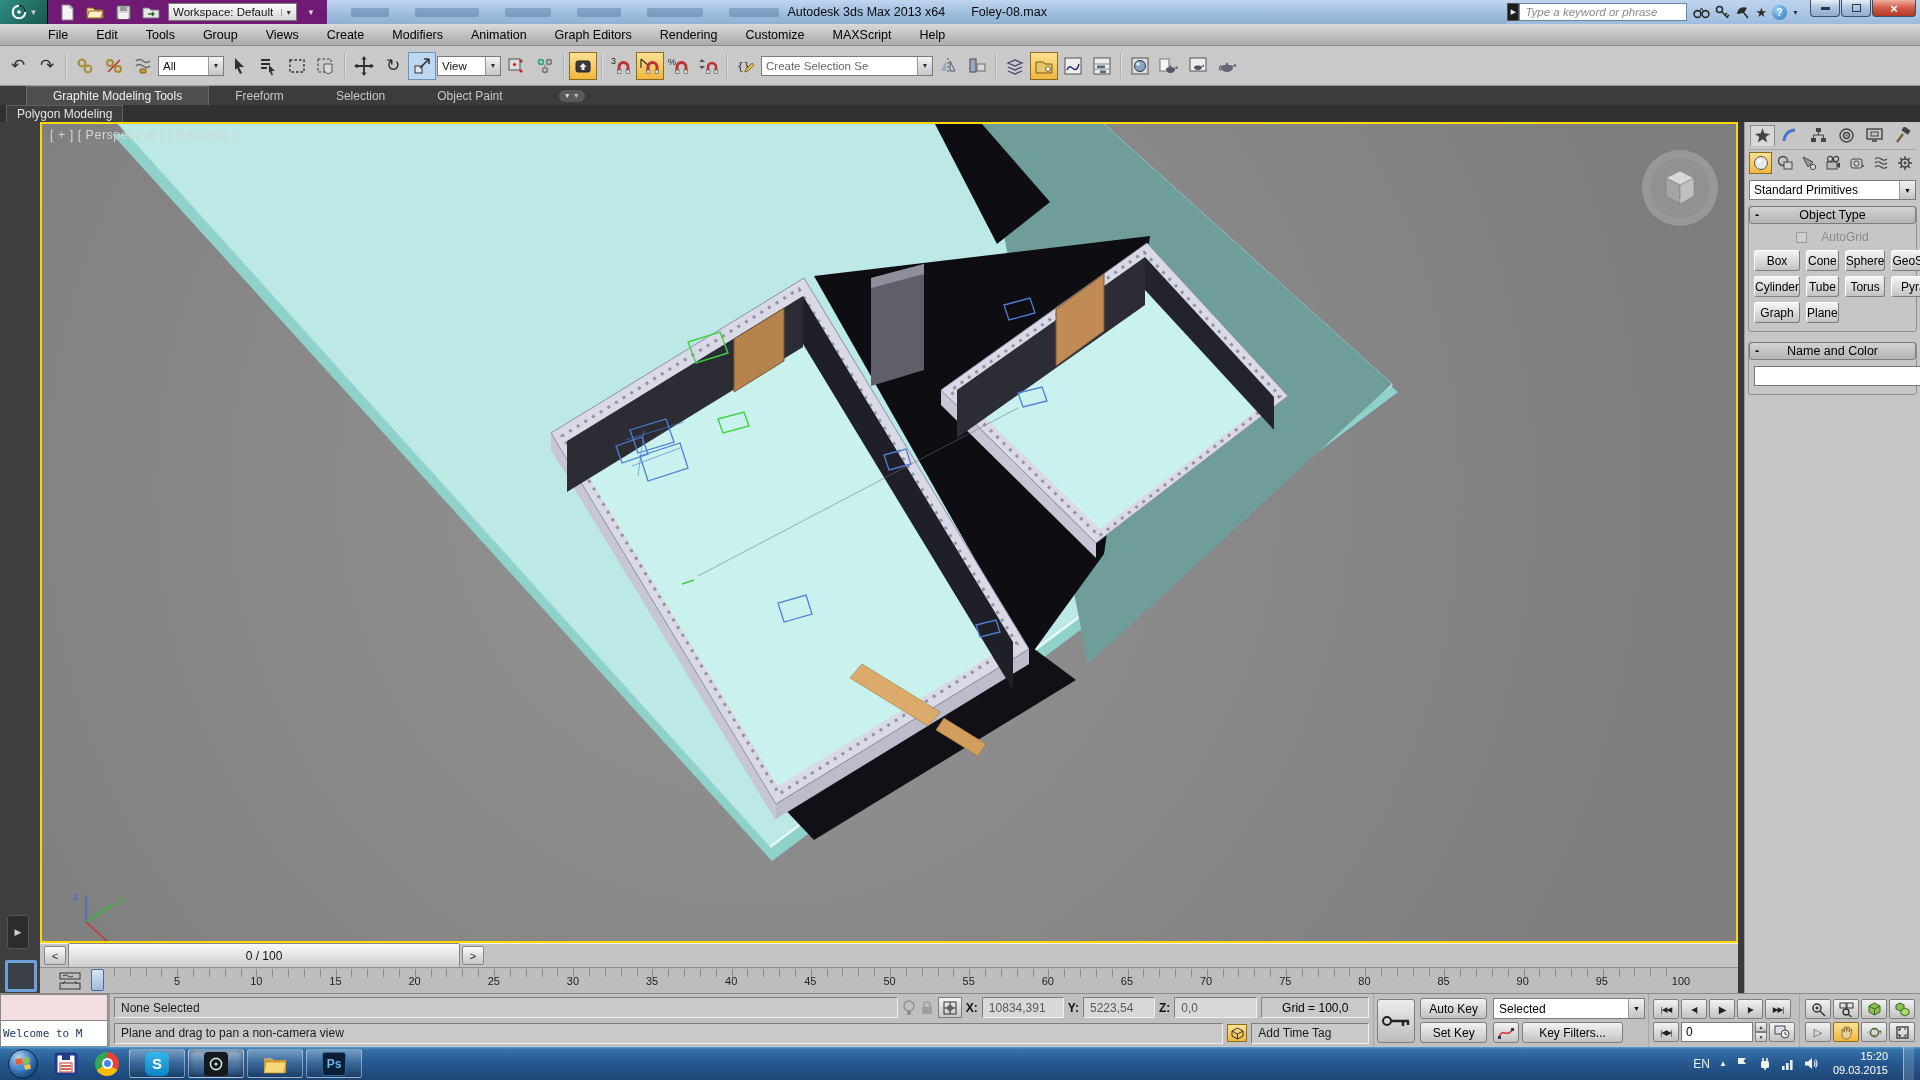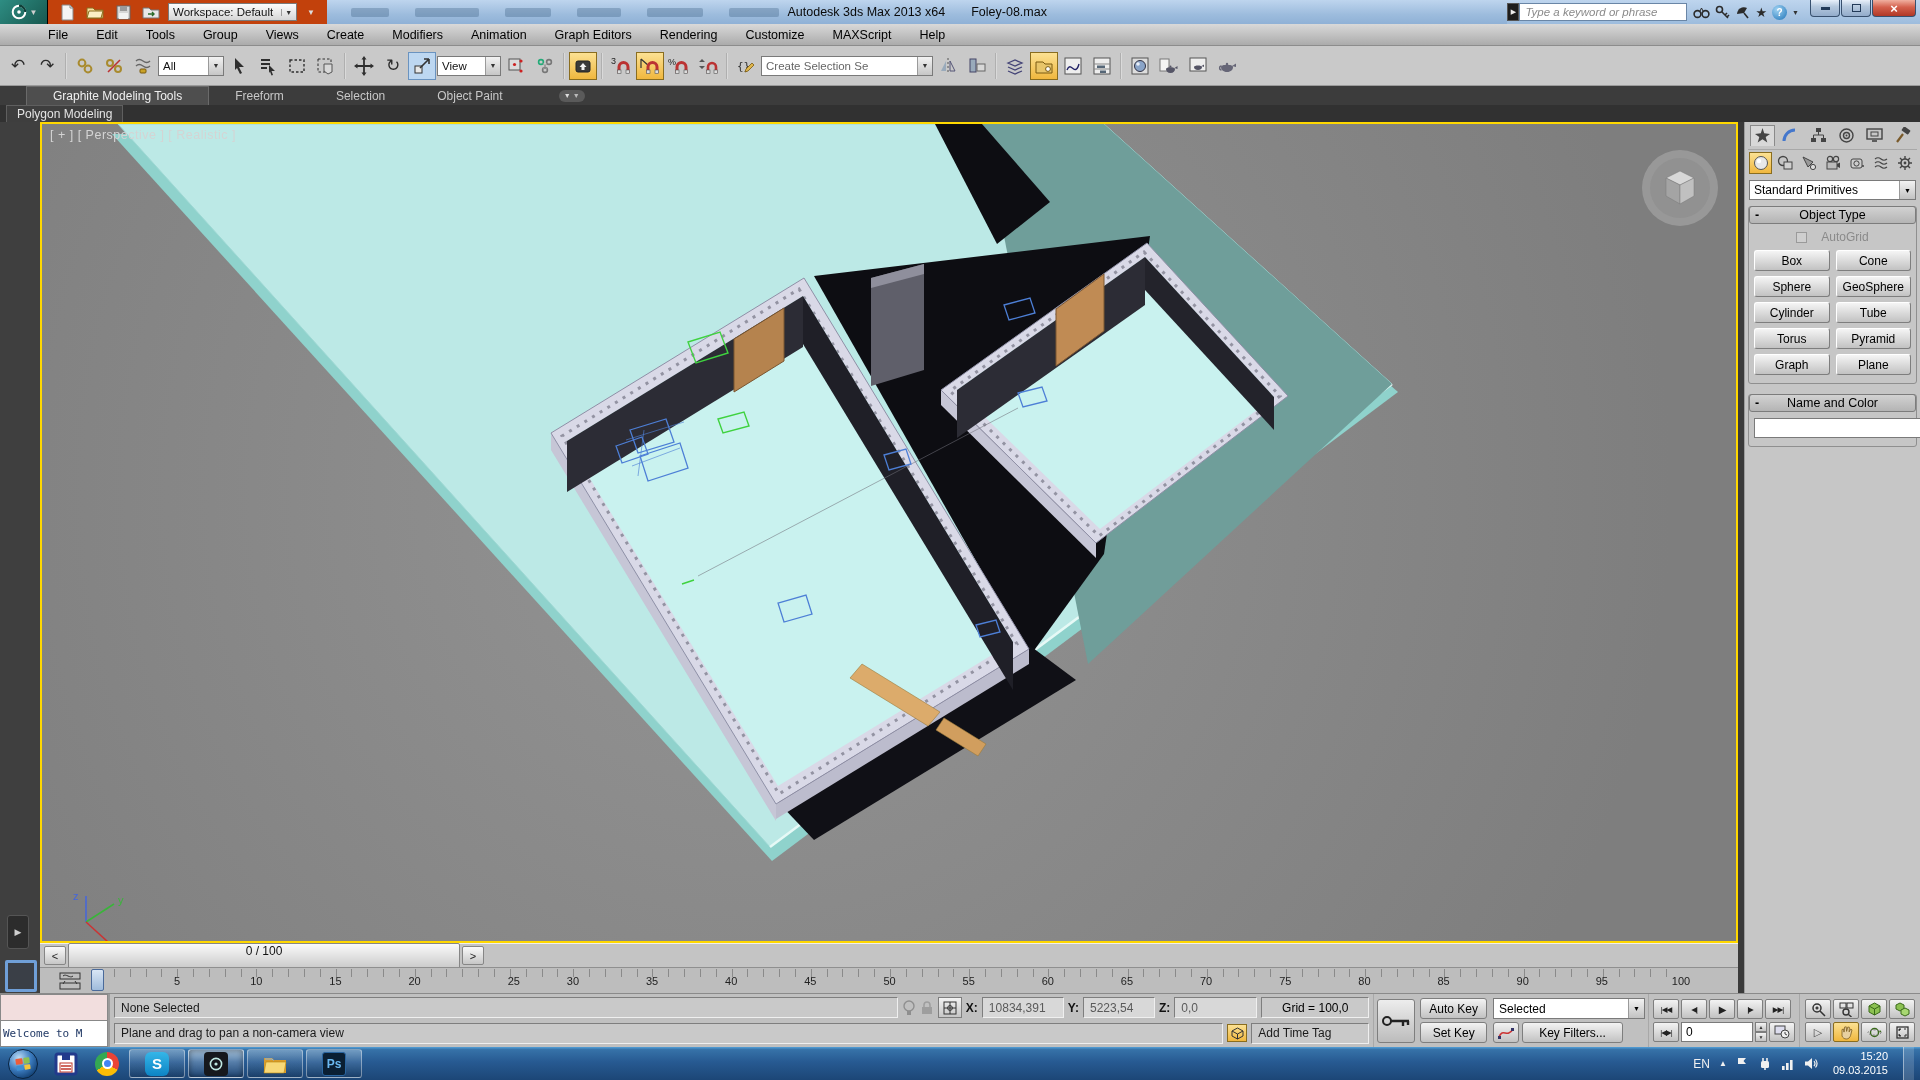--- a/index.html
+++ b/index.html
@@ -3,21 +3,21 @@
 <meta charset="utf-8">
 <style>
 *{box-sizing:border-box;margin:0;padding:0}
 body{font-family:"Liberation Sans",sans-serif;background:#000}
 .screen{position:relative;width:1920px;height:1080px;overflow:hidden;background:#1a1a1a;font-size:12px}
 
 .titlebar{height:24px;display:flex;align-items:stretch;background:#161616}
 .logo{width:48px;background:linear-gradient(135deg,#2e8d83,#17584f);display:flex;align-items:center;justify-content:center;border-right:1px solid #000}
 .logo svg{display:block}
 .logo .dd{color:#cfcfcf;font-size:8px;margin-left:2px}
-.qat{display:flex;align-items:center;gap:6px;padding:0 8px;background:#c2410c}
+.qat{display:flex;align-items:center;gap:6px;padding:0 8px;background:#701a75}
 .qat .qbtn{width:22px;height:18px;display:flex;align-items:center;justify-content:center}
 .wsdd{height:18px;background:linear-gradient(#fdfdfd,#d6d6d6);border:1px solid #7a7a7a;display:flex;align-items:center;font-size:11.5px;color:#111;padding:0 4px;gap:8px}
 .wsdd .arr{font-size:7px;color:#333;border-left:1px solid #9a9a9a;padding-left:3px}
 .qflyout{color:#ddd;font-size:8px;padding:0 4px}
 .titleband{flex:1;background:linear-gradient(#bed5ee,#9dbcdd 60%,#8fb1d6);display:flex;align-items:center;position:relative;color:#0c0c0c}
 .ghost{height:9px;background:#274a6e;opacity:.28;border-radius:2px;margin-right:26px}
 .tb-title{position:absolute;left:50%;transform:translateX(-50%);font-size:12.5px;color:#0a0a0a;white-space:nowrap}
 .tb-title b{font-weight:normal;margin-left:26px}
 .searchwrap{display:flex;align-items:center;background:linear-gradient(#bed5ee,#9dbcdd);padding-right:6px}
 .sflyout{width:12px;height:18px;background:#1d1d1d;color:#eee;font-size:7px;display:flex;align-items:center;justify-content:center;border:1px solid #555}
@@ -57,21 +57,21 @@
 .leftstrip{width:40px;background:#3f3f3f;position:relative;flex:none}
 .flyout-btn{position:absolute;left:7px;top:793px;width:22px;height:34px;background:#2c2c2c;border:1px solid #555;border-radius:3px;color:#cfcfcf;font-size:9px;display:flex;align-items:center;justify-content:center}
 .bluesq{position:absolute;left:5px;top:838px;width:32px;height:32px;background:#3a3f47;border:3px solid #6f9fd8;border-radius:2px}
 .centercol{flex:1;display:flex;flex-direction:column;min-width:0}
 .viewport{position:relative;height:821px;border:2px solid #ffd800;background:radial-gradient(circle at 42% 45%,#949494,#7e7e7e 85%);overflow:hidden}
 .vp-label{position:absolute;left:8px;top:4px;color:#d4d4d4;font-size:12.5px;letter-spacing:.5px;z-index:5}
 .viewport svg.scene{position:absolute;left:0;top:0}
 
 .sliderrow{height:24px;background:#c4c4c4;display:flex;align-items:center;gap:2px;padding-left:4px;border-top:1px solid #efefef}
 .srbtn{width:22px;height:19px;display:flex;align-items:center;justify-content:center;font-size:11px;color:#222;background:linear-gradient(#fafafa,#c6c6c6);border:1px solid #868686;border-radius:2px}
-.frame-ind{width:392px;height:26px;background:linear-gradient(#fafafa,#cacaca);border:1px solid #868686;border-radius:2px;display:flex;justify-content:center;font-size:12px;color:#111}
+.frame-ind{width:392px;height:26px;background:linear-gradient(#fafafa,#cacaca);border:1px solid #868686;border-radius:2px;display:flex;align-items:center;justify-content:center;font-size:12px;color:#111}
 .rulerrow{height:26px;background:#bdbdbd;position:relative;border-top:1px solid #8f8f8f}
 .trackbar-ic{position:absolute;left:16px;top:3px}
 .ruler-ticks{position:absolute;left:58px;top:1px;width:1584px;height:8px;background:repeating-linear-gradient(90deg,#8a8a8a 0 1px,transparent 1px 15.84px)}
 .tick-label{position:absolute;top:7px;transform:translateX(-50%);font-size:11px;color:#222}
 .ruler-handle{position:absolute;left:51px;top:1px;width:13px;height:22px;background:linear-gradient(#d9e6f5,#9fbbdb);border:1px solid #4a6a9a;border-radius:2px}
 
 .gapstrip{width:6px;background:#3a3a3a;flex:none}
 .cpanel{width:176px;background:#c6c6c6;flex:none;padding:2px 3px;border-left:1px solid #9c9c9c;font-size:12px;overflow:hidden}
 .ptabs{display:flex;justify-content:space-between;padding:1px 2px 3px}
 .ptab{width:25px;height:21px;display:flex;align-items:center;justify-content:center;border:1px solid transparent}
@@ -79,21 +79,21 @@
 .pcats{display:flex;justify-content:space-between;padding:2px 1px 4px;border-top:1px solid #a8a8a8}
 .pcat{width:23px;height:22px;display:flex;align-items:center;justify-content:center;border:1px solid transparent}
 .pcat.on{background:linear-gradient(#fce193,#f0b73e);border:1px solid #8a6d1f}
 .pdd{height:20px;background:#fff;border:1px solid #7a7a7a;display:flex;align-items:center;justify-content:space-between;padding-left:4px;font-size:12px;margin:2px 1px 6px}
 .pdd .ab{width:16px;height:100%;background:linear-gradient(#f2f2f2,#c2c2c2);border-left:1px solid #9a9a9a;display:flex;align-items:center;justify-content:center;font-size:7px}
 .rollout{border:1px solid #8f8f8f;border-radius:3px;margin:0 0 10px;padding:0 5px 8px;background:#c6c6c6}
 .rhead{height:18px;margin:-1px -5px 6px;background:linear-gradient(#d2d2d2,#b4b4b4);border:1px solid #7c7c7c;border-radius:3px;display:flex;align-items:center;justify-content:center;position:relative;font-size:12.5px;color:#000}
 .rhead .minus{position:absolute;left:5px;font-weight:bold}
 .agrow{display:flex;align-items:center;gap:14px;justify-content:center;margin:2px 0 6px;color:#8a8a8a}
 .cbx{width:11px;height:11px;border:1px solid #9a9a9a;background:#cfcfcf}
-.objgrid{display:grid;grid-template-columns:1fr 1fr;gap:5px 6px}
+.objgrid{display:grid;grid-template-columns:1fr 1fr 1fr 1fr;gap:5px 6px}
 .obtn{height:21px;background:linear-gradient(#f5f5f5,#c2c2c2);border:1px solid #7e7e7e;border-top-color:#fff;border-left-color:#fff;border-radius:3px;font-size:12px;color:#000;display:flex;align-items:center;justify-content:center;font-family:"Liberation Sans",sans-serif}
 .namerow{display:flex;gap:5px;align-items:center}
 .nameinput{flex:1;height:20px;border:1px solid #7a7a7a;background:#fff}
 
 .statusbar{height:54px;background:#c0c0c0;display:flex;border-top:1px solid #8a8a8a}
 .listener{width:110px;flex:none;display:flex;flex-direction:column;border-right:2px solid #9a9a9a}
 .l-pink{flex:1;background:#f2dede;border:1px solid #888;border-bottom:none}
 .l-white{flex:1;background:#fff;border:1px solid #888;font-family:"DejaVu Sans Mono",monospace;font-size:11px;color:#223a66;display:flex;align-items:center;padding-left:2px;white-space:nowrap;overflow:hidden}
 .smain{flex:1;display:flex;flex-direction:column;padding:2px 4px;gap:2px;min-width:0}
 .srow{flex:1;display:flex;align-items:center;gap:4px;min-width:0}
@@ -576,21 +576,21 @@
             <rect x="4" y="12" width="20" height="6" fill="none" stroke="#333"></rect>
             <path d="M9 10l-2 3M19 10l2 3" stroke="#333"></path>
           </svg>
         <div class="ruler-ticks"></div>
         <div style="position:absolute;left:0;top:0;width:100%;height:100%">
             <span class="tick-label" style="left: 58px;">0</span>
             <span class="tick-label" style="left: 137.15px;">5</span>
             <span class="tick-label" style="left: 216.3px;">10</span>
             <span class="tick-label" style="left: 295.45px;">15</span>
             <span class="tick-label" style="left: 374.6px;">20</span>
-            <span class="tick-label" style="left: 453.75px; margin-left: 20px;">25</span>
+            <span class="tick-label" style="left: 453.75px;">25</span>
             <span class="tick-label" style="left: 532.9px;">30</span>
             <span class="tick-label" style="left: 612.05px;">35</span>
             <span class="tick-label" style="left: 691.2px;">40</span>
             <span class="tick-label" style="left: 770.35px;">45</span>
             <span class="tick-label" style="left: 849.5px;">50</span>
             <span class="tick-label" style="left: 928.65px;">55</span>
             <span class="tick-label" style="left: 1007.8px;">60</span>
             <span class="tick-label" style="left: 1086.95px;">65</span>
             <span class="tick-label" style="left: 1166.1px;">70</span>
             <span class="tick-label" style="left: 1245.25px;">75</span>

